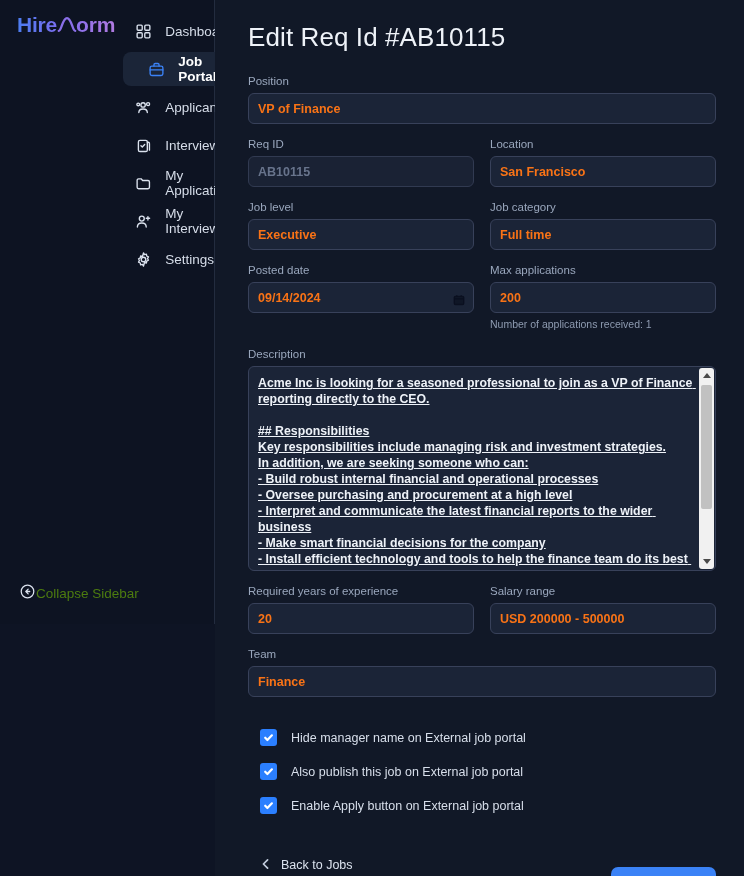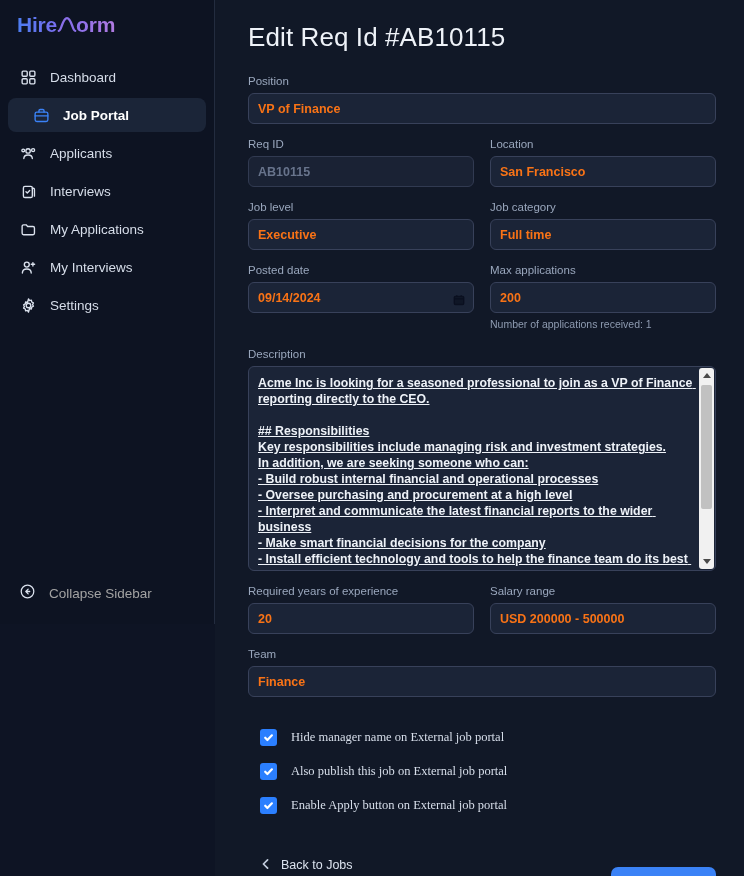--- a/index.html
+++ b/index.html
@@ -11,21 +11,21 @@
     overflow: hidden;
   }
   .app { display: flex; width: 744px; height: 876px; }
 
   
   .sidebar {
     width: 215px; min-width: 215px; height: 624px;
     background: #0d1322;
     border-right: 1px solid #232c3f;
     position: relative;
-    display: flex; flex-direction: column;
+    display: flex; flex-direction: row;
   }
   .logo-wrap { padding: 14px 0 0 17px; height: 46px; }
   .logo {
     font-size: 21px; font-weight: bold; letter-spacing: -0.2px;
     display: inline-flex; align-items: center;
     background: linear-gradient(90deg, #4c7df0 0%, #7d6df0 45%, #b07ae0 100%);
     -webkit-background-clip: text; background-clip: text;
     -webkit-text-fill-color: transparent; color: transparent;
     line-height: 1;
   }
@@ -39,23 +39,23 @@
     color: #d6dde9; font-size: 13.5px;
   }
   .nav-item .ico { width: 18px; height: 18px; display: flex; align-items: center; justify-content: center; flex: none; }
   .nav-item .ico svg { width: 17px; height: 17px; stroke: #dbe2ee; fill: none; stroke-width: 1.6; stroke-linecap: round; stroke-linejoin: round; }
   .nav-item.active { background: #1b2538; padding-left: 24px; }
   .nav-item.active .ico svg { stroke: #3b82f6; }
   .nav-item.active .label { color: #ffffff; font-weight: bold; }
 
   .collapse {
     position: absolute; left: 8px; bottom: 14px;
-    display: flex; align-items: center; gap: 13px;
+    display: flex; align-items: center; 
     height: 34px; padding: 0 11px; border-radius: 8px;
-    color: #a3a3a3; font-size: 13.5px; cursor: pointer;
+    color: #4d7c0f; font-size: 13.5px; cursor: pointer;
   }
   .collapse svg { width: 17px; height: 17px; stroke: #dbe2ee; fill: none; stroke-width: 1.5; stroke-linecap: round; stroke-linejoin: round; }
 
   
   .main {
     flex: 1; height: 876px; background: #111827;
     padding: 18px 28px 0 18px; overflow: hidden; position: relative;
   }
   .page-title {
     font-size: 26px; color: #eef2f8; font-weight: normal;
@@ -100,21 +100,21 @@
     display: flex; flex-direction: column; align-items: center;
   }
   .sbtn { width: 15px; height: 15px; display: flex; align-items: center; justify-content: center; flex: none; }
   .sbtn i { width: 0; height: 0; border-left: 4px solid transparent; border-right: 4px solid transparent; display: block; }
   .sbtn.up i { border-bottom: 5px solid #4a4a4a; }
   .sbtn.dn i { border-top: 5px solid #4a4a4a; }
   .sthumb { width: 11px; background: #c1c1c1; border-radius: 2px; margin: 2px 0; height: 124px; flex: none; }
   .strack { flex: 1; }
 
   
-  .checks { margin: 18px 0 0 12px; font-family: Liberation Serif, serif; }
+  .checks { margin: 18px 0 0 12px; }
   .check-row { display: flex; align-items: center; gap: 14px; margin-bottom: 17px; }
   .cbox {
     width: 17px; height: 17px; border-radius: 3px; background: #2b7fff;
     display: flex; align-items: center; justify-content: center; flex: none; cursor: pointer;
   }
   .cbox svg { width: 11px; height: 11px; stroke: #fff; fill: none; stroke-width: 2.4; stroke-linecap: round; stroke-linejoin: round; }
   .check-label { font-size: 12.5px; color: #d8dfeb; }
 
   
   .footer {

